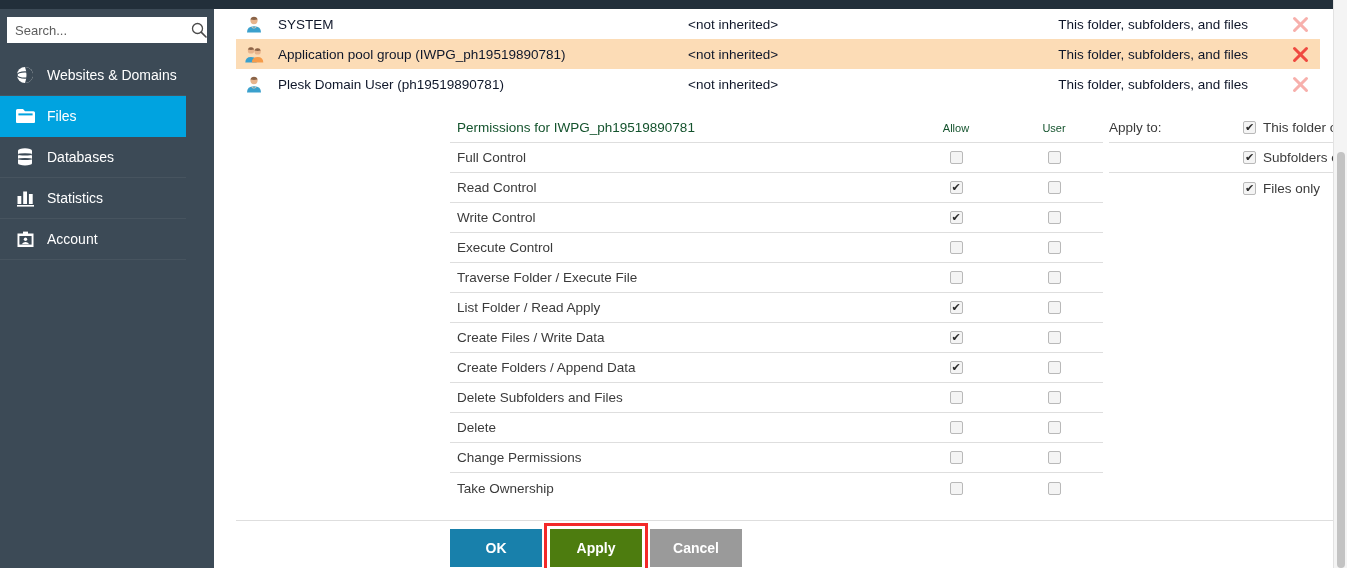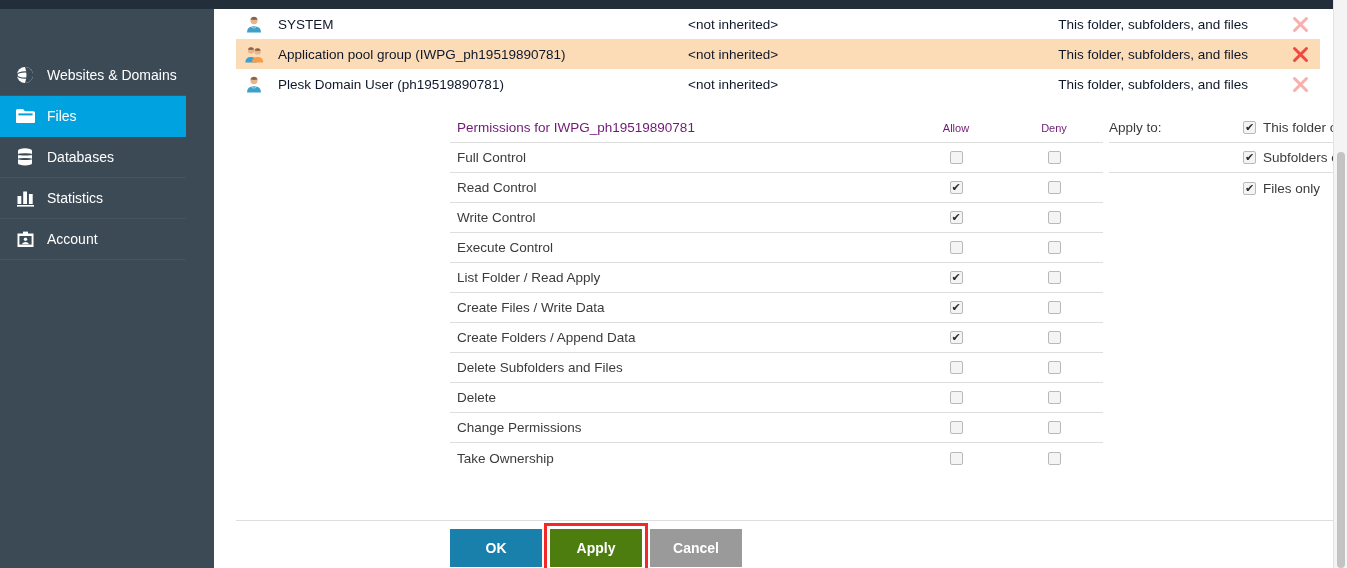--- a/index.html
+++ b/index.html
@@ -128,21 +128,21 @@
   .perm {
     position: absolute;
     left: 236px; top: 104px;
     width: 653px;
   }
   .perm-head {
     display: flex;
     align-items: center;
     height: 30px;
     font-size: 13.5px;
-    color: #701a75;
+    color: #14532d;
     border-bottom: 1px solid #dedede;
   }
   .perm-row {
     display: flex;
     align-items: center;
     height: 30px;
     font-size: 13.5px;
     color: #3b3b3b;
     border-bottom: 1px solid #dedede;
   }
@@ -244,20 +244,29 @@
 <body>
 
 <div id="app">
 
   <div class="topbar">
     <div class="topbar-ghost"></div>
   </div>
 
   <div class="sidebar">
 
+    <div class="search-wrap">
+      <input class="search-input" type="text" placeholder="Search..." style="">
+      <span class="search-icon">
+        <svg width="16" height="16" viewBox="0 0 16 16">
+          <circle cx="6.5" cy="6.5" r="5" fill="none" stroke="#4a4a4a" stroke-width="1.3"></circle>
+          <line x1="10.4" y1="10.4" x2="15" y2="15" stroke="#4a4a4a" stroke-width="1.6" stroke-linecap="round"></line>
+        </svg>
+      </span>
+    </div>
 
     <div class="nav">
 
       <div class="nav-item">
         <span class="nav-ico">
           <svg width="18" height="18" viewBox="0 0 18 18">
             <circle cx="9" cy="9" r="8" fill="#ffffff"></circle>
             <path d="M9 1 A8 8 0 0 1 9 17 A5 12 0 0 0 9 1 Z" fill="#3c4a56"></path>
             <ellipse cx="9" cy="9" rx="8" ry="3.2" fill="none" stroke="#3c4a56" stroke-width="1.2"></ellipse>
           </svg>
@@ -399,21 +408,21 @@
         </span>
       </div>
 
     </div>
 
     <div class="perm">
 
       <div class="perm-head">
         <span class="perm-label">Permissions for IWPG_ph19519890781</span>
         <span class="perm-col head">Allow</span>
-        <span class="perm-col head">Deny</span>
+        <span class="perm-col head">User</span>
       </div>
 
       <div class="perm-row">
         <span class="perm-label">Full Control</span>
         <span class="perm-col">
             <span class="cb"></span>
           </span>
         <span class="perm-col">
             <span class="cb"></span>
           </span>
@@ -435,20 +444,29 @@
             <span class="cb on">
               <span class="tick">✔</span>
             </span>
           </span>
         <span class="perm-col">
             <span class="cb"></span>
           </span>
       </div>
       <div class="perm-row">
         <span class="perm-label">Execute Control</span>
+        <span class="perm-col">
+            <span class="cb"></span>
+          </span>
+        <span class="perm-col">
+            <span class="cb"></span>
+          </span>
+      </div>
+      <div class="perm-row">
+        <span class="perm-label">Traverse Folder / Execute File</span>
         <span class="perm-col">
             <span class="cb"></span>
           </span>
         <span class="perm-col">
             <span class="cb"></span>
           </span>
       </div>
       <div class="perm-row">
         <span class="perm-label">List Folder / Read Apply</span>
         <span class="perm-col">

